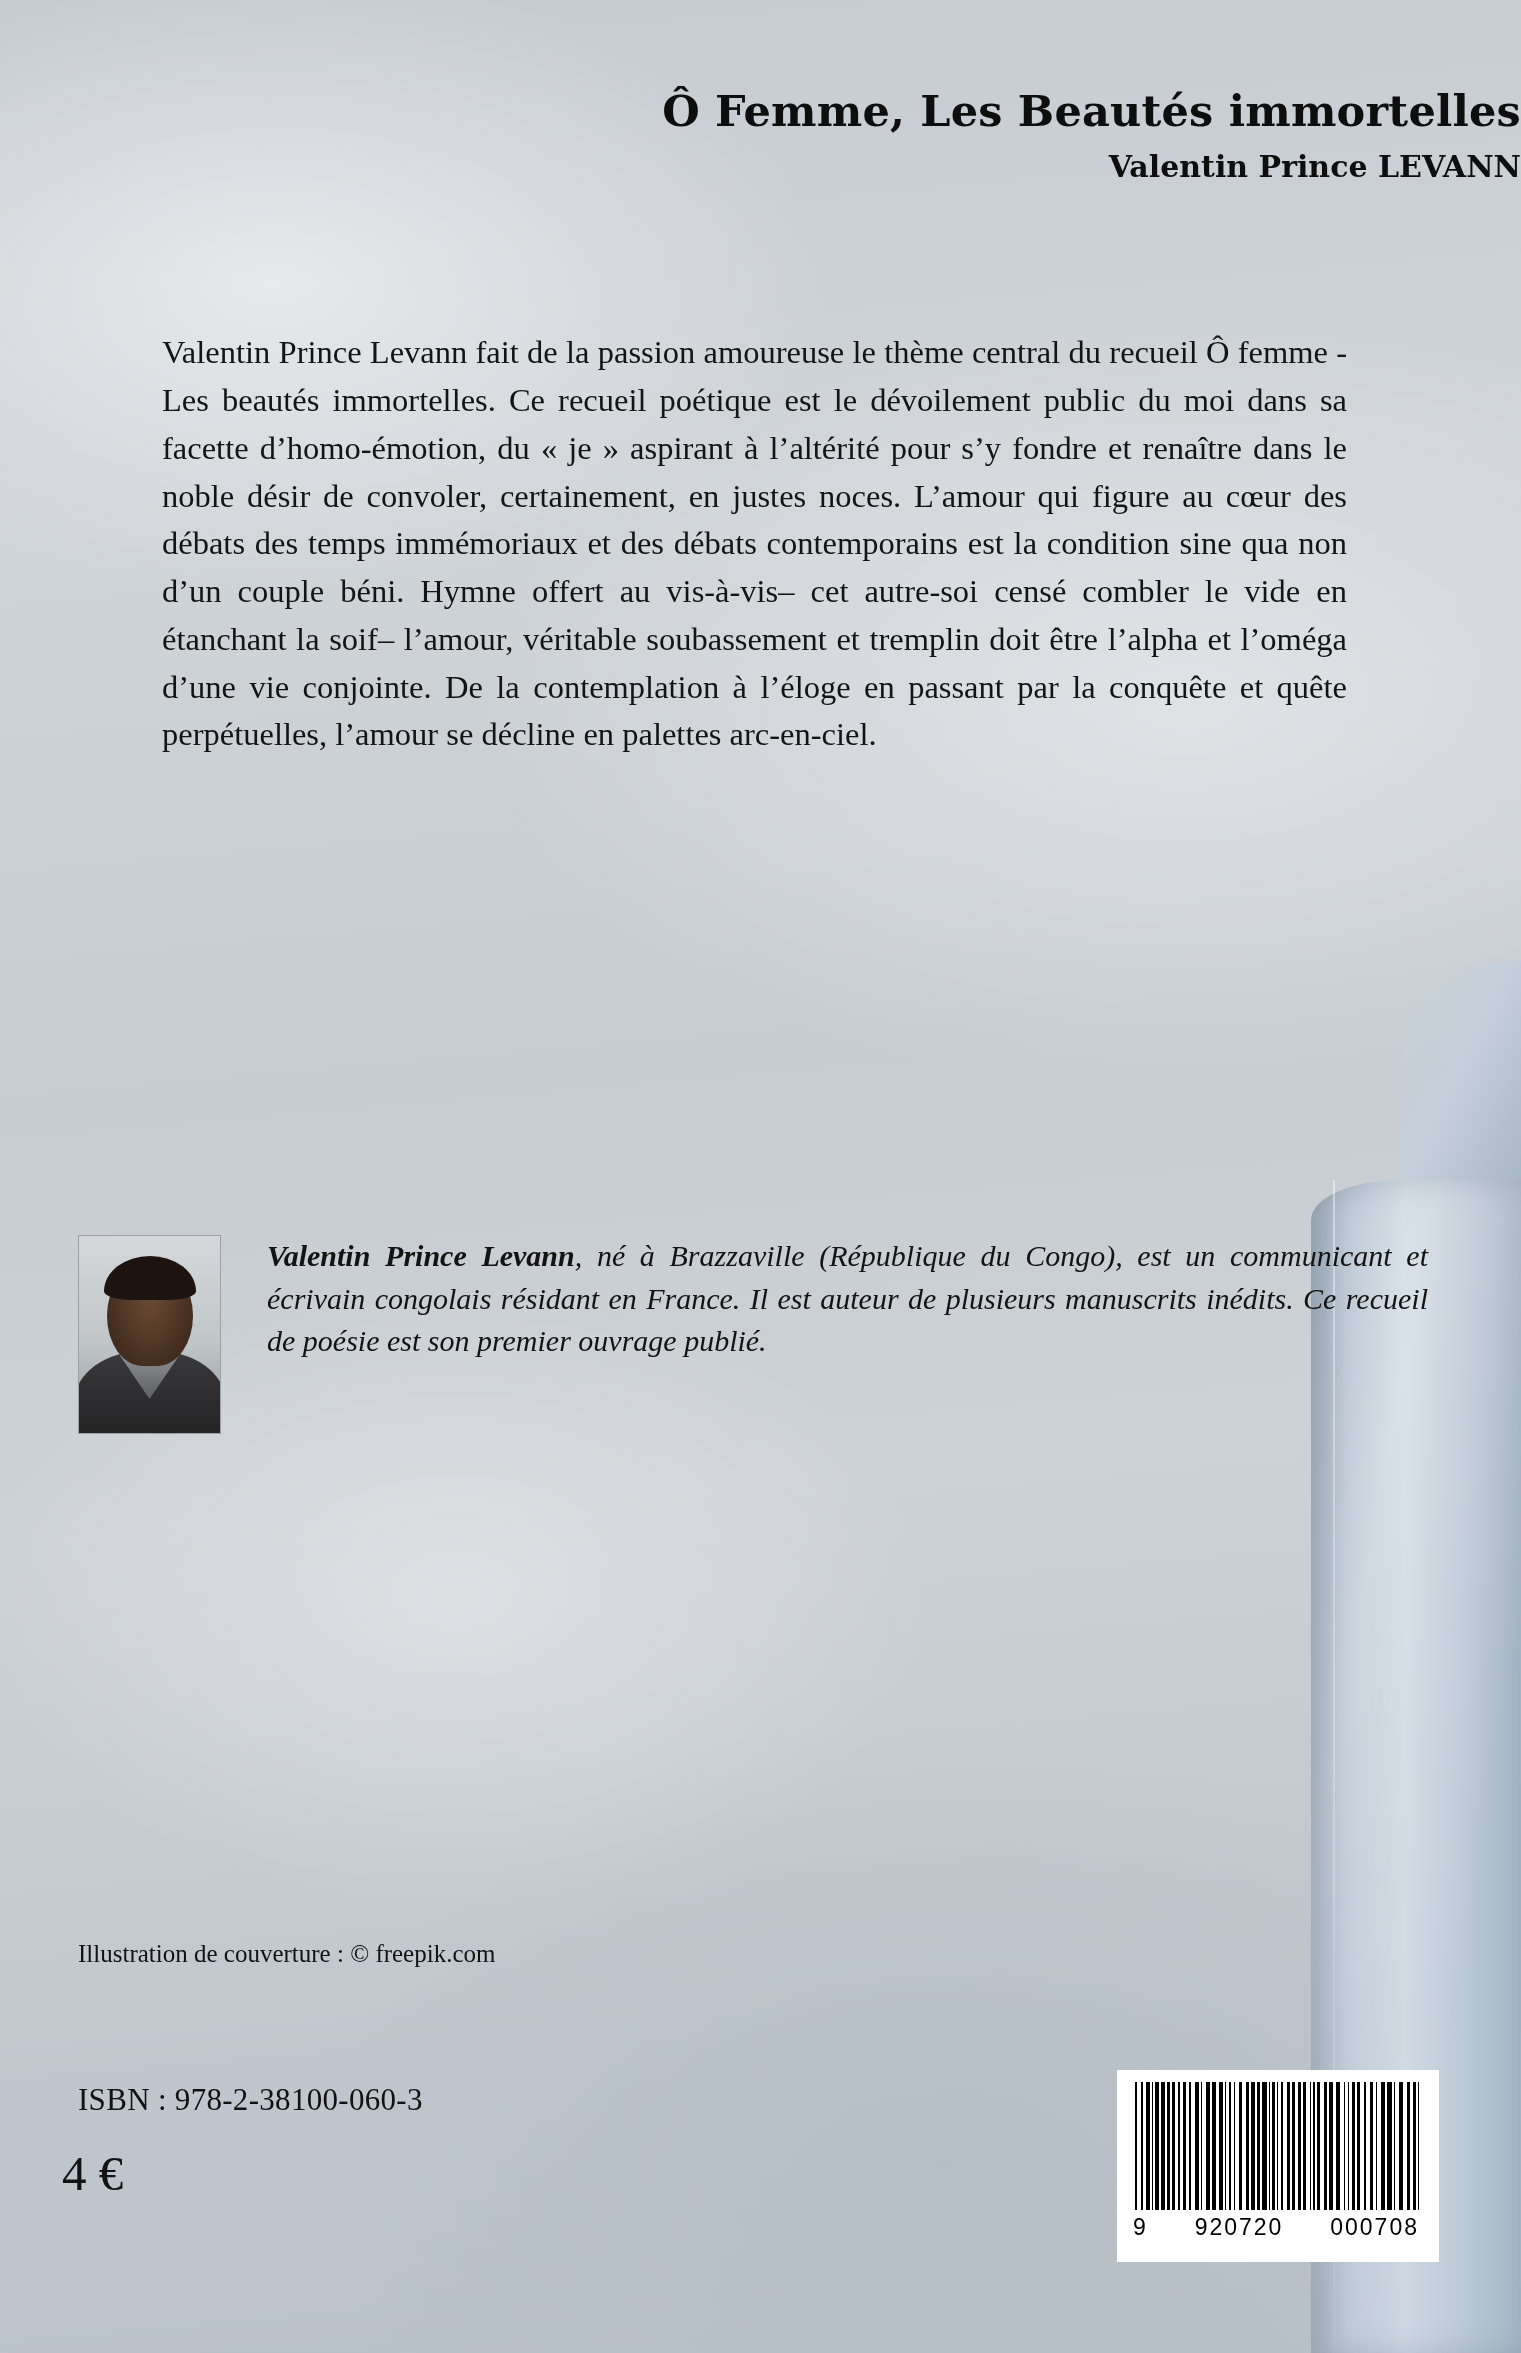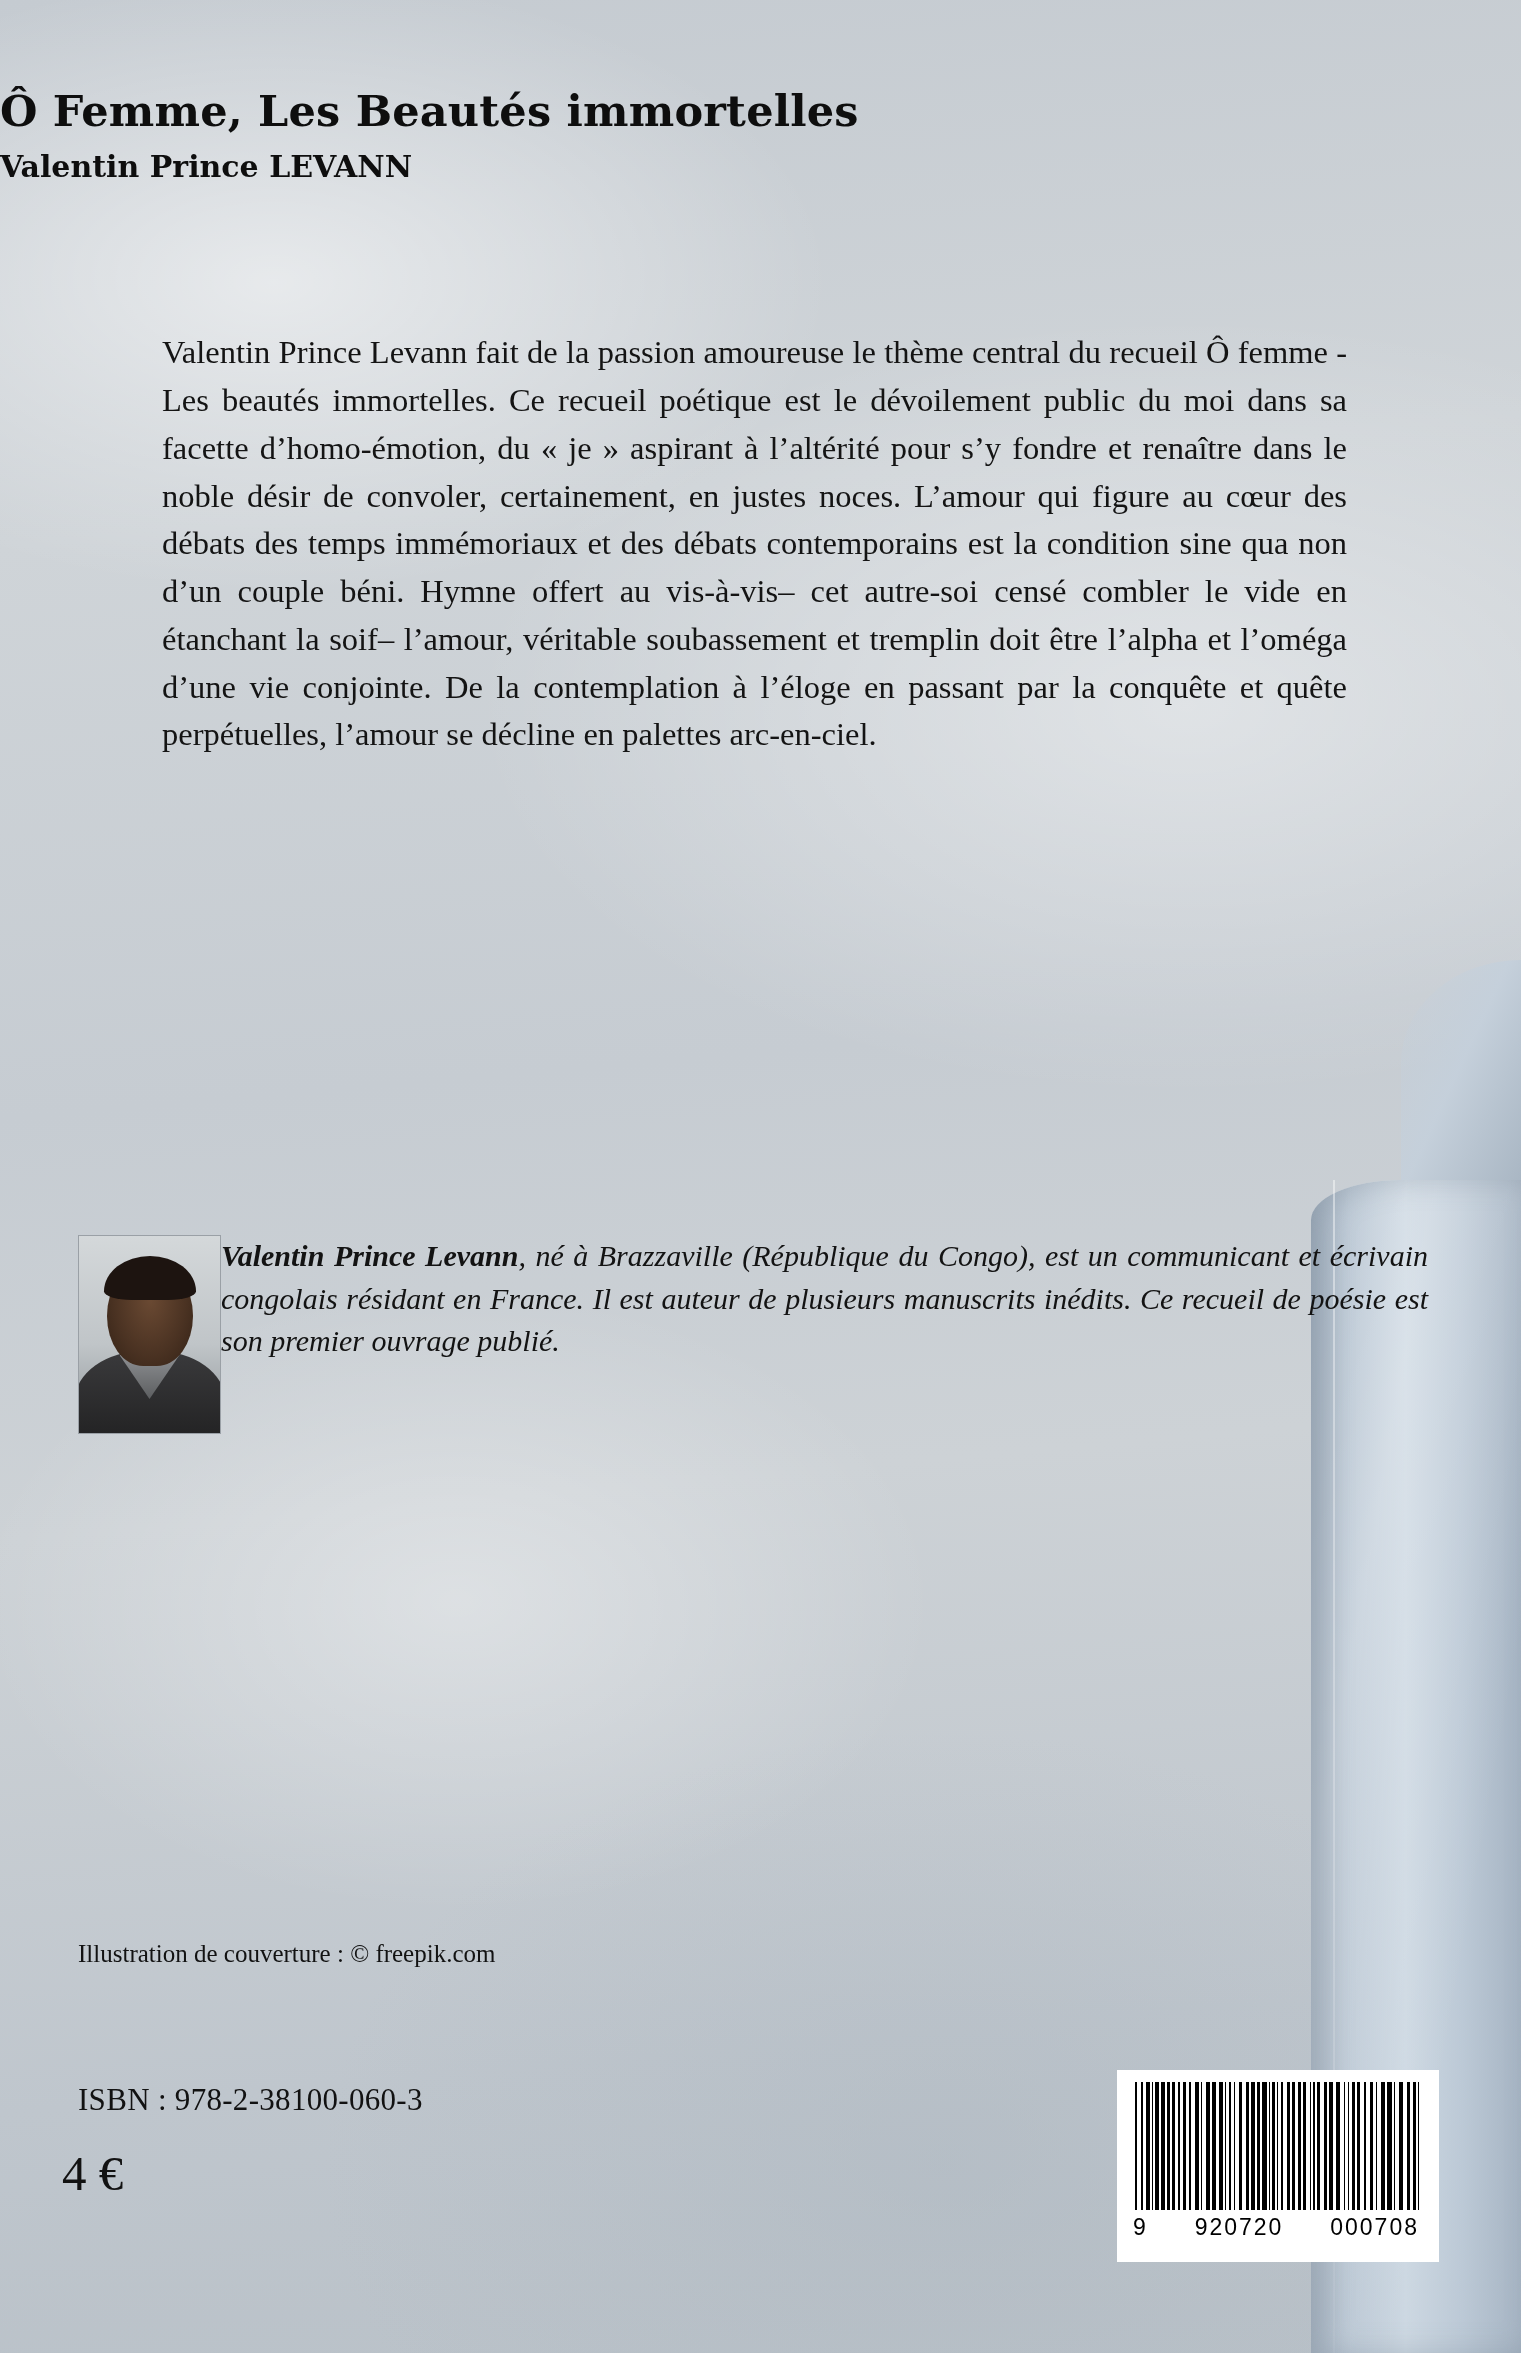--- a/index.html
+++ b/index.html
@@ -57,21 +57,21 @@
     background: linear-gradient(115deg, rgba(190,203,215,0.0) 0%, rgba(196,208,220,0.85) 45%, rgba(163,177,191,0.95) 100%);
     border-top-left-radius: 140px 120px;
   }
 
   .content {
     position: relative;
     z-index: 3;
   }
 
   .title-block {
-    text-align: left;
+    text-align: right;
     padding-top: 88px;
   }
   .book-title {
     font-family: "DejaVu Serif", serif;
     font-weight: bold;
     font-size: 43px;
     letter-spacing: 0.2px;
     color: #0e0e0e;
     line-height: 1.1;
   }
@@ -155,20 +155,21 @@
     left: 50%;
     bottom: 34px;
     width: 60px;
     height: 44px;
     margin-left: -30px;
     background: linear-gradient(180deg, #8d8f92 0%, #5c5e60 100%);
     clip-path: polygon(0 0, 100% 0, 50% 100%);
   }
 
   .bio-text {
+    margin-left: 46px;
     flex: 1 1 auto;
     font-style: italic;
     font-size: 30px;
     line-height: 1.42;
     color: #131313;
     text-align: justify;
     padding-right: 10px;
   }
   .bio-text .name {
     font-weight: bold;

